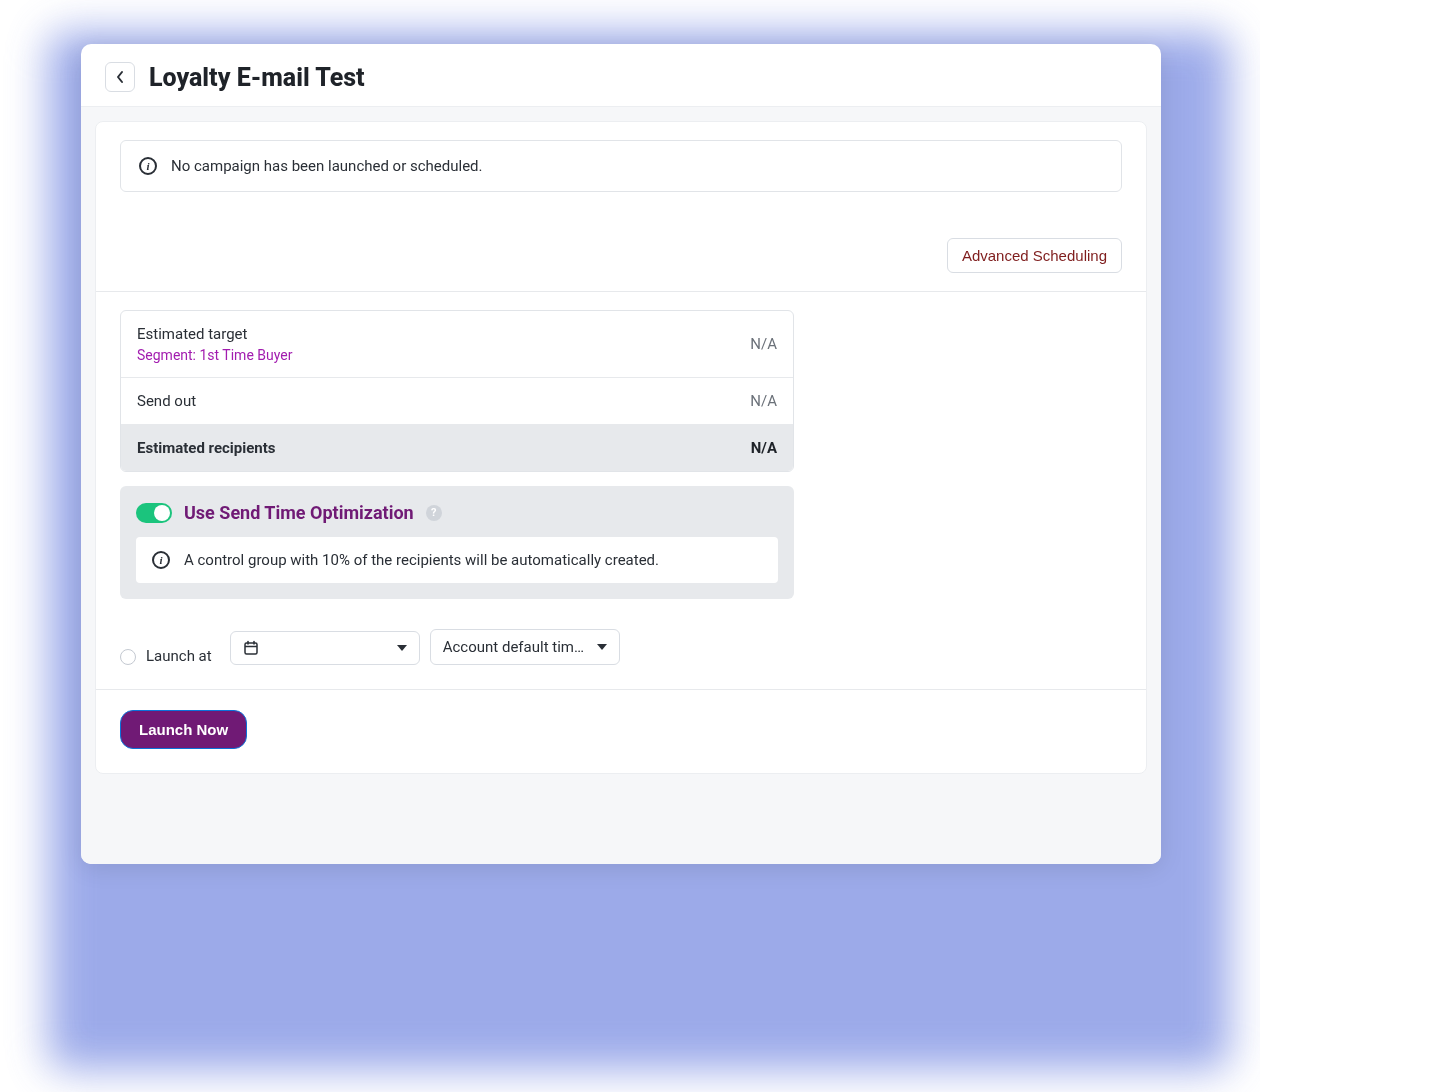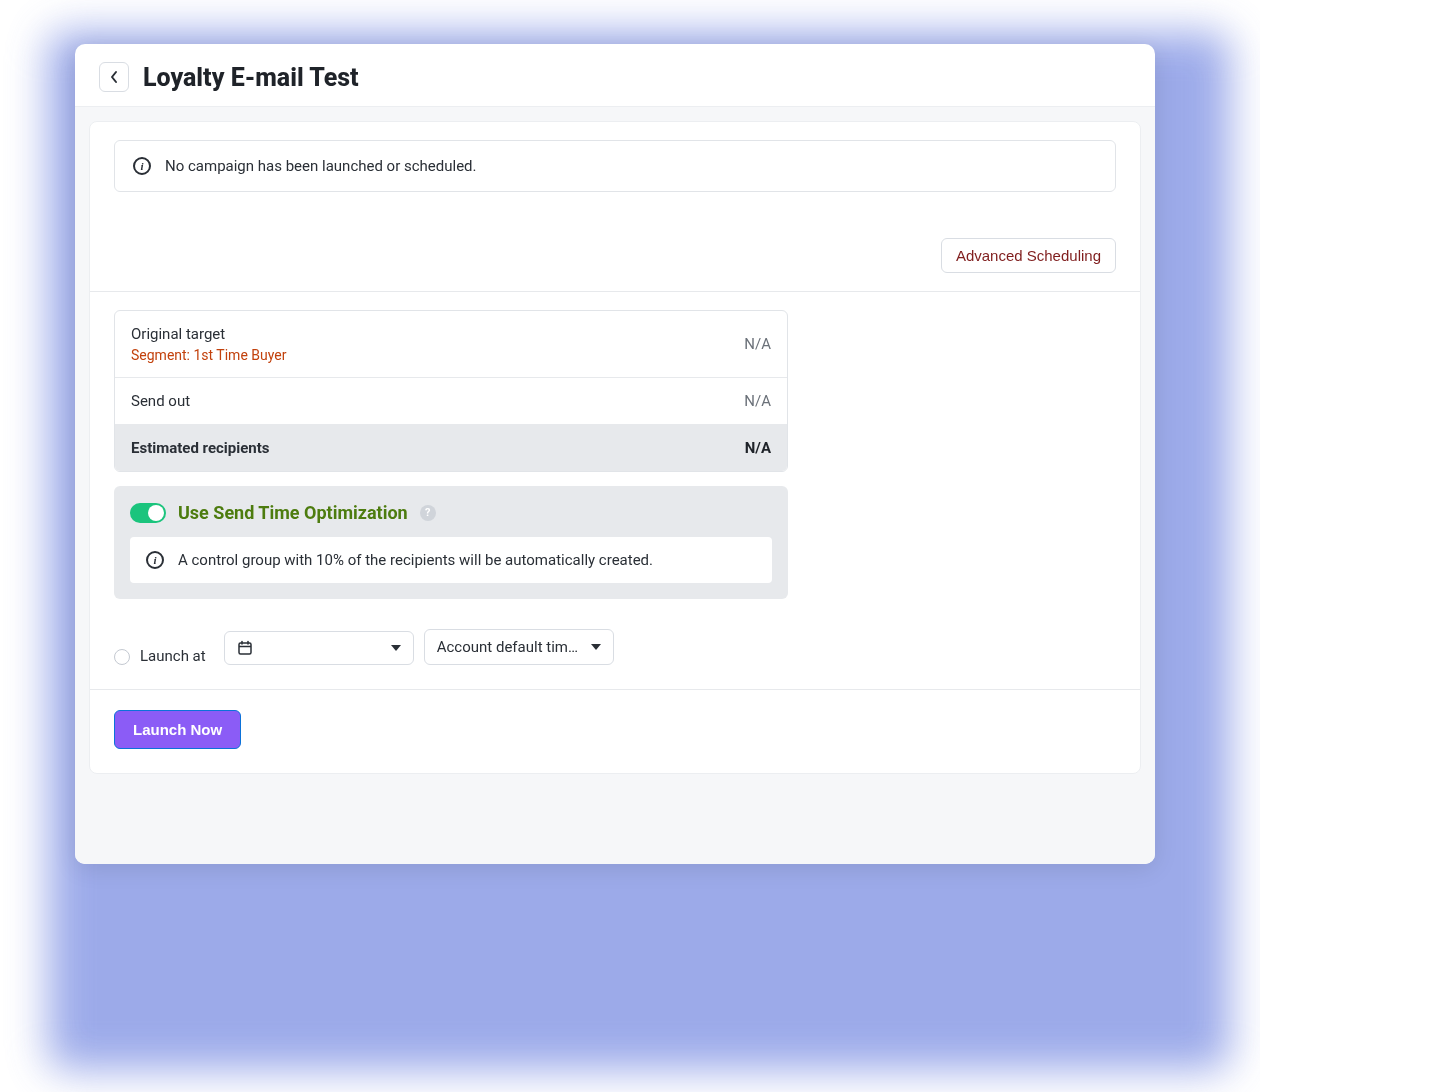--- a/index.html
+++ b/index.html
@@ -14,21 +14,21 @@
   .backdrop {
     position: absolute;
     top: 32px; left: 48px; right: 30px; bottom: 22px;
     background: #8b9ce6;
     border-radius: 18px;
     filter: blur(20px);
     opacity: 0.85;
   }
   .window {
     position: absolute;
-    top: 44px; left: 75px;
+    top: 44px; left: 81px;
     width: 1080px;
     height: 820px;
     background: #fff;
     border-radius: 10px;
     box-shadow: 0 4px 24px rgba(0,0,0,0.1);
     overflow: hidden;
     display: flex;
     flex-direction: column;
   }
   .titlebar {
@@ -98,25 +98,26 @@
   .btn {
     border: 1px solid #d9dde3;
     background: #fff;
     border-radius: 6px;
     padding: 8px 14px;
     font-size: 15px;
     color: #7f1d1d;
     cursor: pointer;
   }
   .btn-primary {
-    background: #8b5cf6;
+    background: #701a75;
     border-color: #0b72d9;
     color: #fff;
     font-weight: 600;
     padding: 10px 18px;
+    border-radius: 13px;
   }
   .separator {
     height: 1px;
     background: #e7e9ec;
     margin: 18px -24px 18px -24px;
   }
   .section-title {
     font-size: 18px;
     font-weight: 700;
     color: #1f2329;
@@ -138,21 +139,21 @@
     display: flex;
     justify-content: space-between;
     align-items: center;
     padding: 14px 16px;
     border-bottom: 1px solid #e7e9ec;
     font-size: 15px;
     color: #2a2f36;
   }
   .det-row:last-child { border-bottom: none; }
   .det-row .sub {
-    color: #c2410c;
+    color: #a21caf;
     font-size: 14px;
     margin-top: 4px;
   }
   .det-row.total {
     background: #e7e9ec;
     font-weight: 700;
   }
   .det-val { color: #6b7179; }
   .det-row.total .det-val { color: #1f2329; font-weight: 700; }
   .sto-box {
@@ -179,21 +180,21 @@
     content: '';
     position: absolute;
     width: 16px; height: 16px;
     background: #fff;
     border-radius: 50%;
     top: 2px; right: 2px;
   }
   .sto-title {
     font-size: 18px;
     font-weight: 700;
-    color: #4d7c0f;
+    color: #701a75;
   }
   .help-icon {
     width: 16px; height: 16px;
     border-radius: 50%;
     background: #d0d4da;
     color: #fff;
     font-size: 11px;
     display: flex;
     align-items: center;
     justify-content: center;
@@ -287,21 +288,21 @@
       </div>
 
       <div class="separator"></div>
 
 
       <div class="two-col">
         <div class="left-col">
           <div class="det-table">
             <div class="det-row">
               <div>
-                <div>Original target</div>
+                <div>Estimated target</div>
                 <div class="sub">Segment: 1st Time Buyer</div>
               </div>
               <div class="det-val">N/A</div>
             </div>
             <div class="det-row">
               <div>Send out</div>
               <div class="det-val">N/A</div>
             </div>
             <div class="det-row total">
               <div>Estimated recipients</div>

